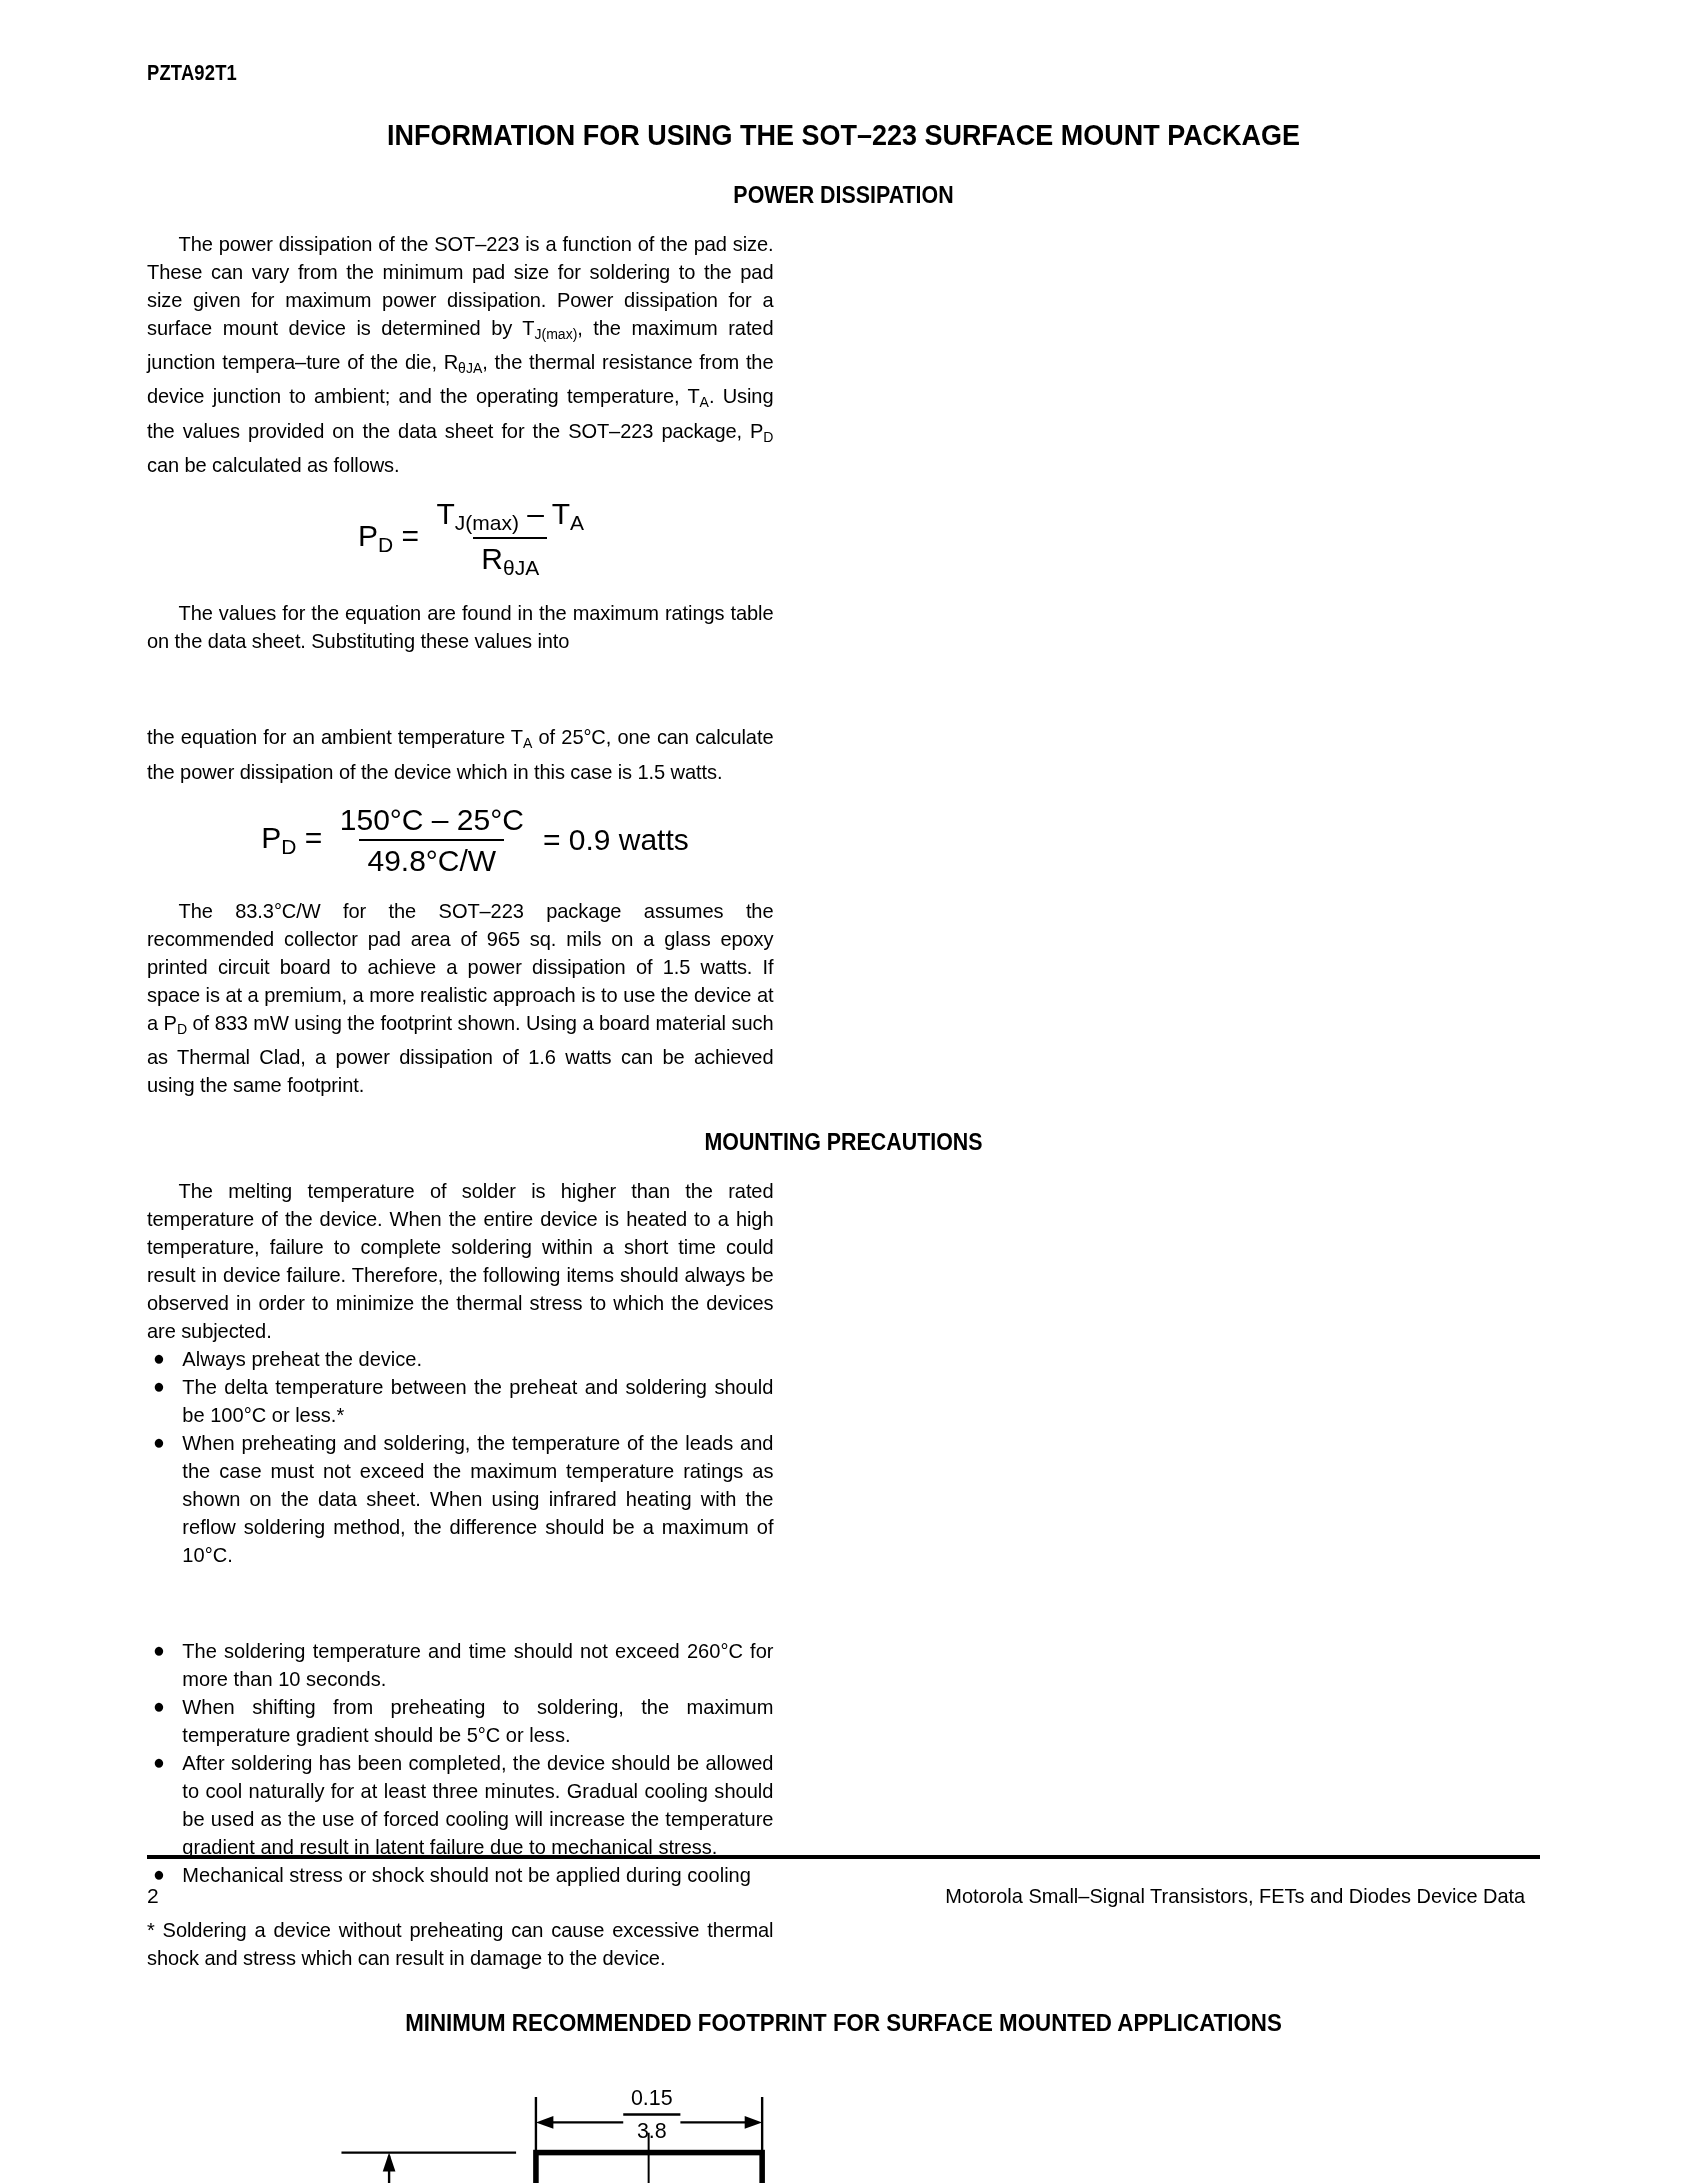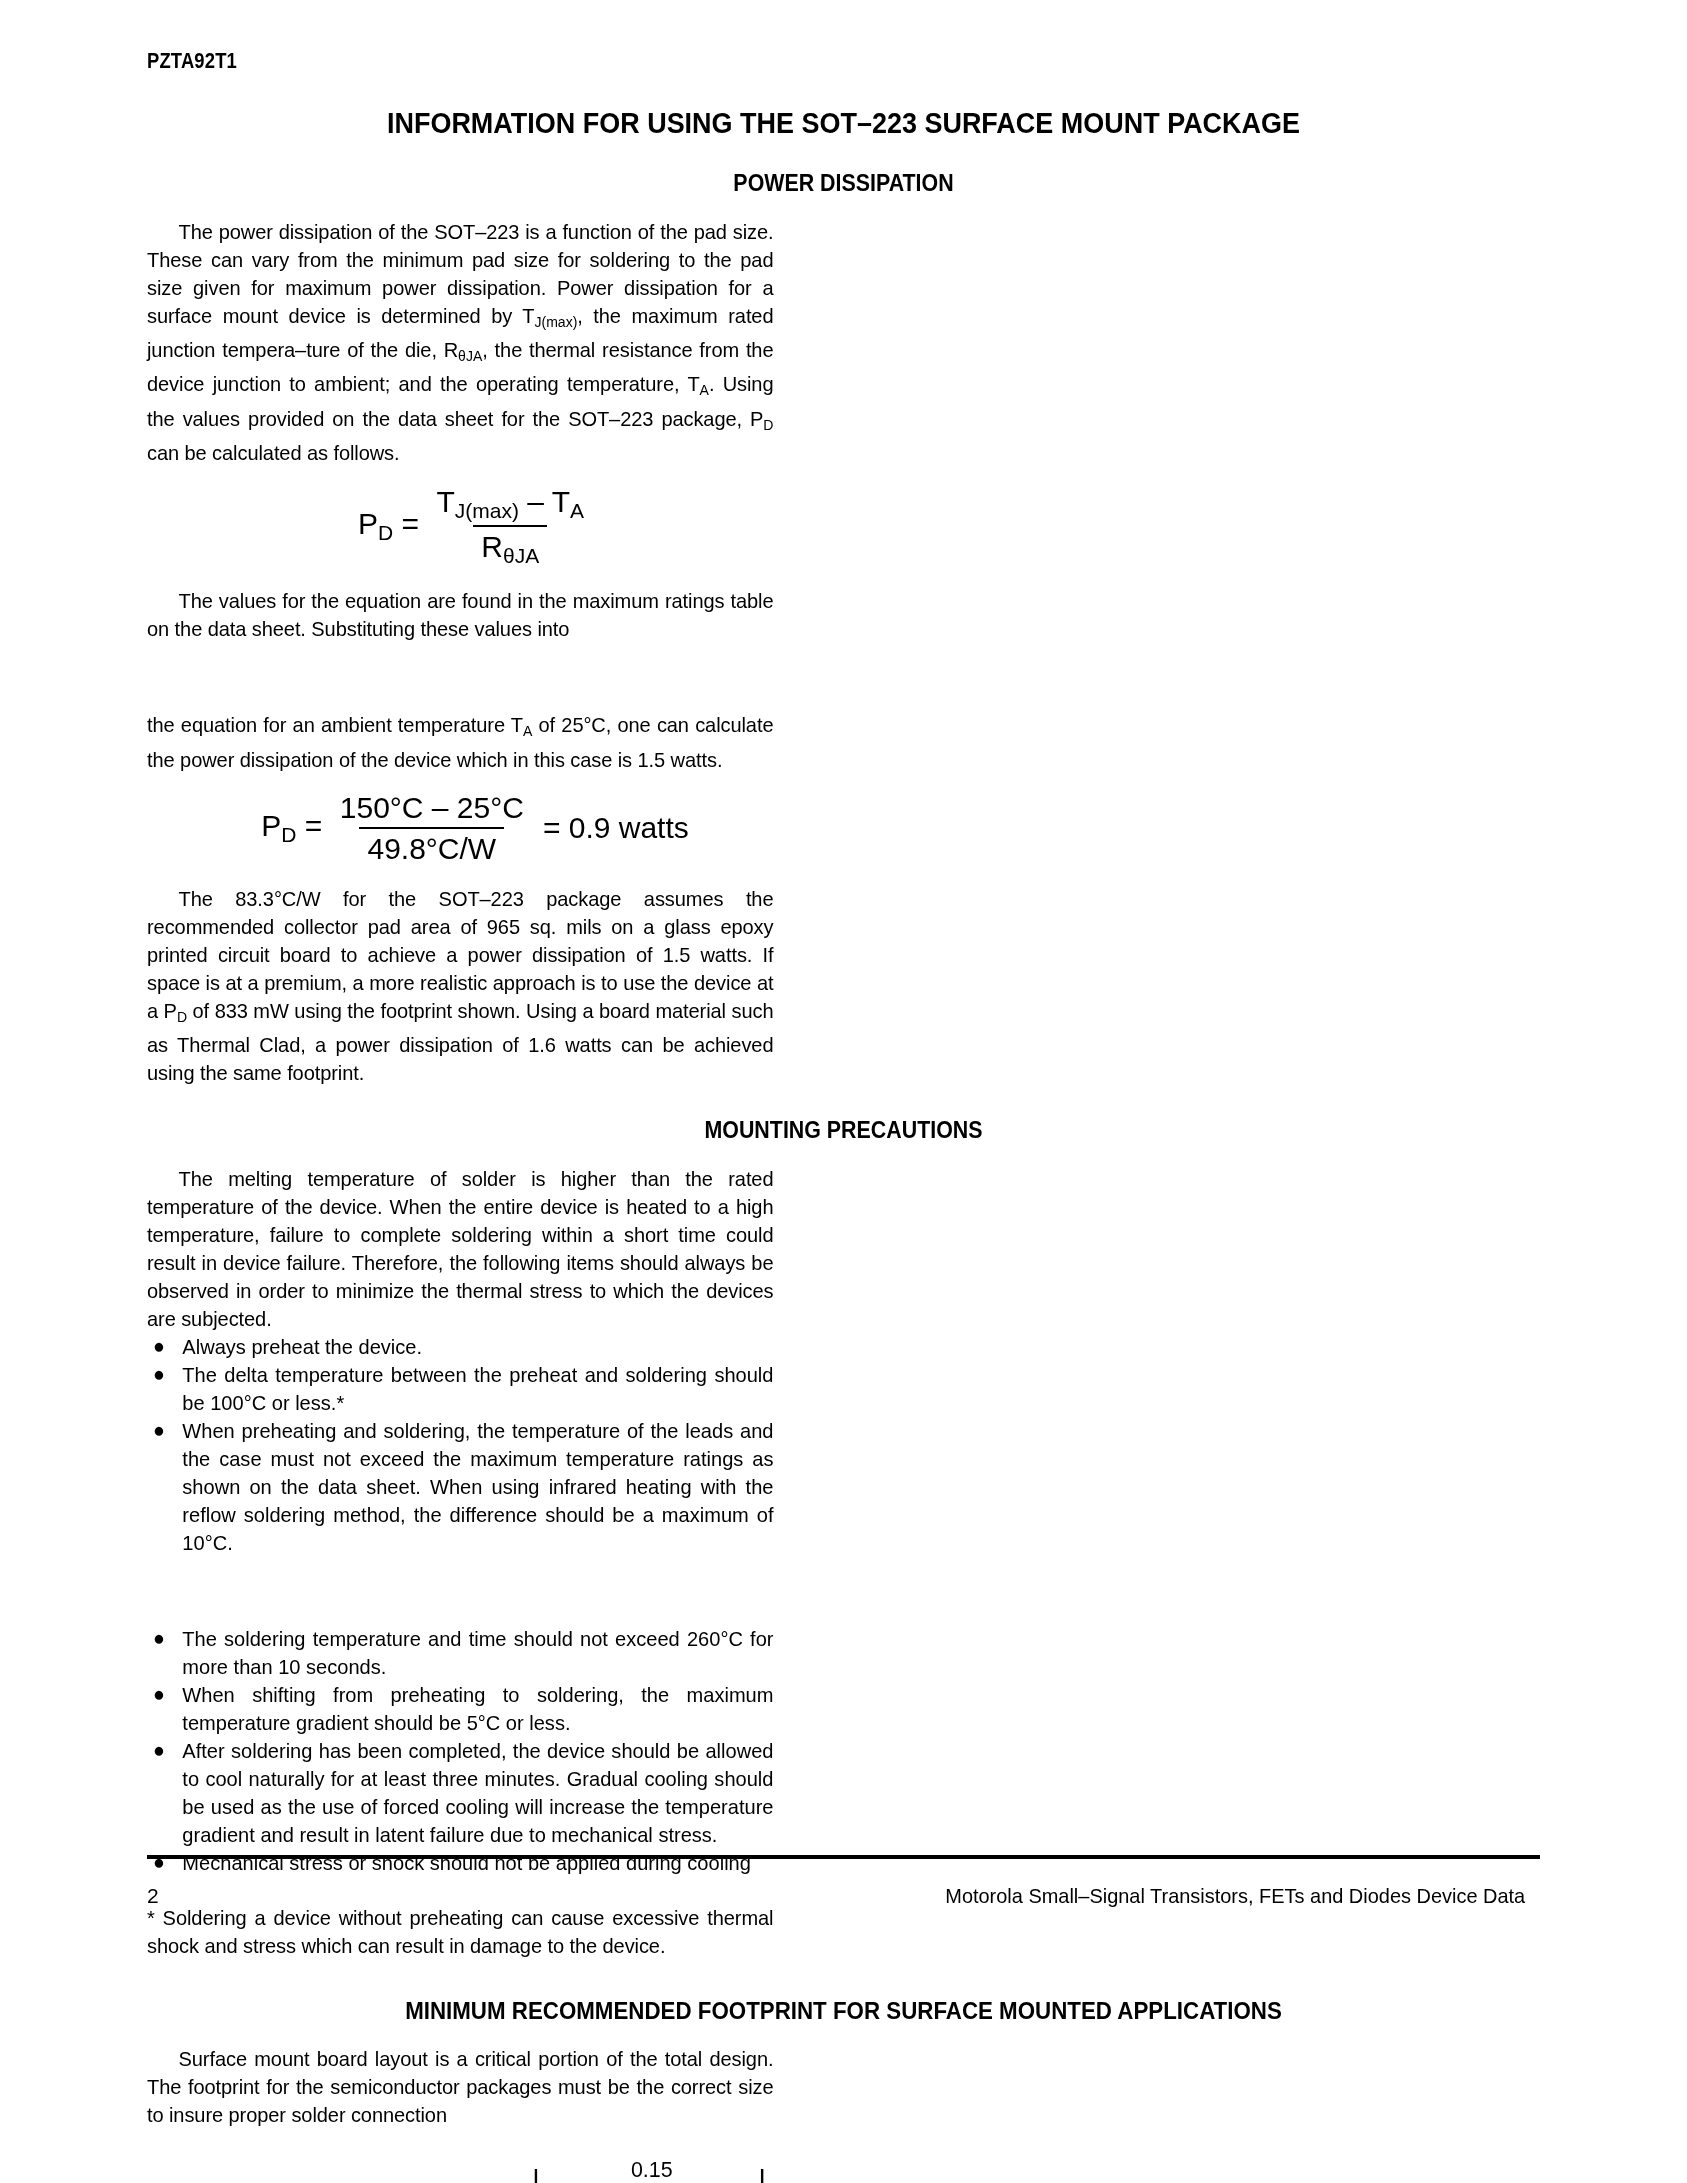--- a/index.html
+++ b/index.html
@@ -8,21 +8,21 @@
     font-family:"Liberation Sans", sans-serif;
     color:#000;
     position:relative;
     overflow:hidden;
   }
   .page {
     position:absolute;
     left:0; top:0;
     width:1687px; height:1946px;
     box-sizing:border-box;
-    padding:0 147px;
+    padding:12px 147px;
   }
 
   
   .doc-header {
     padding-top:49px;
     height:29px;
   }
   .part-number {
     font-size:21.4px;
     font-weight:bold;
@@ -209,23 +209,20 @@
         <li><span class="bullet">●</span><span>After soldering has been completed, the device should be allowed to cool naturally for at least three minutes. Gradual cooling should be used as the use of forced cooling will increase the temperature gradient and result in latent failure due to mechanical stress.</span></li>
         <li><span class="bullet">●</span><span>Mechanical stress or shock should not be applied during cooling</span></li>
       </ul>
       <p class="fn" style="margin-top:27px;">*  Soldering a device without preheating can cause excessive thermal shock and stress which can result in damage to the device.</p>
     </div>
   </div>
 
   <div class="section-title wide">MINIMUM RECOMMENDED FOOTPRINT FOR SURFACE MOUNTED APPLICATIONS</div>
 
   <div class="cols">
-    <div class="col">
-      <p class="body indent">Surface mount board layout is a critical portion of the total design. The footprint for the semiconductor packages must be the correct size to insure proper solder connection</p>
-    </div>
   </div>
 
   <div class="drawing">
     <svg width="1393" height="556" viewBox="0 0 1755 700" xmlns="http://www.w3.org/2000/svg">
       <g fill="none" stroke="#000" stroke-width="3">
 
         <rect x="490" y="100" width="285" height="160" stroke-width="7"></rect>
 
         <line x1="632" y1="75" x2="632" y2="290" stroke-width="2.5"></line>
         <line x1="455" y1="180" x2="1110" y2="180" stroke-width="2.5"></line>

